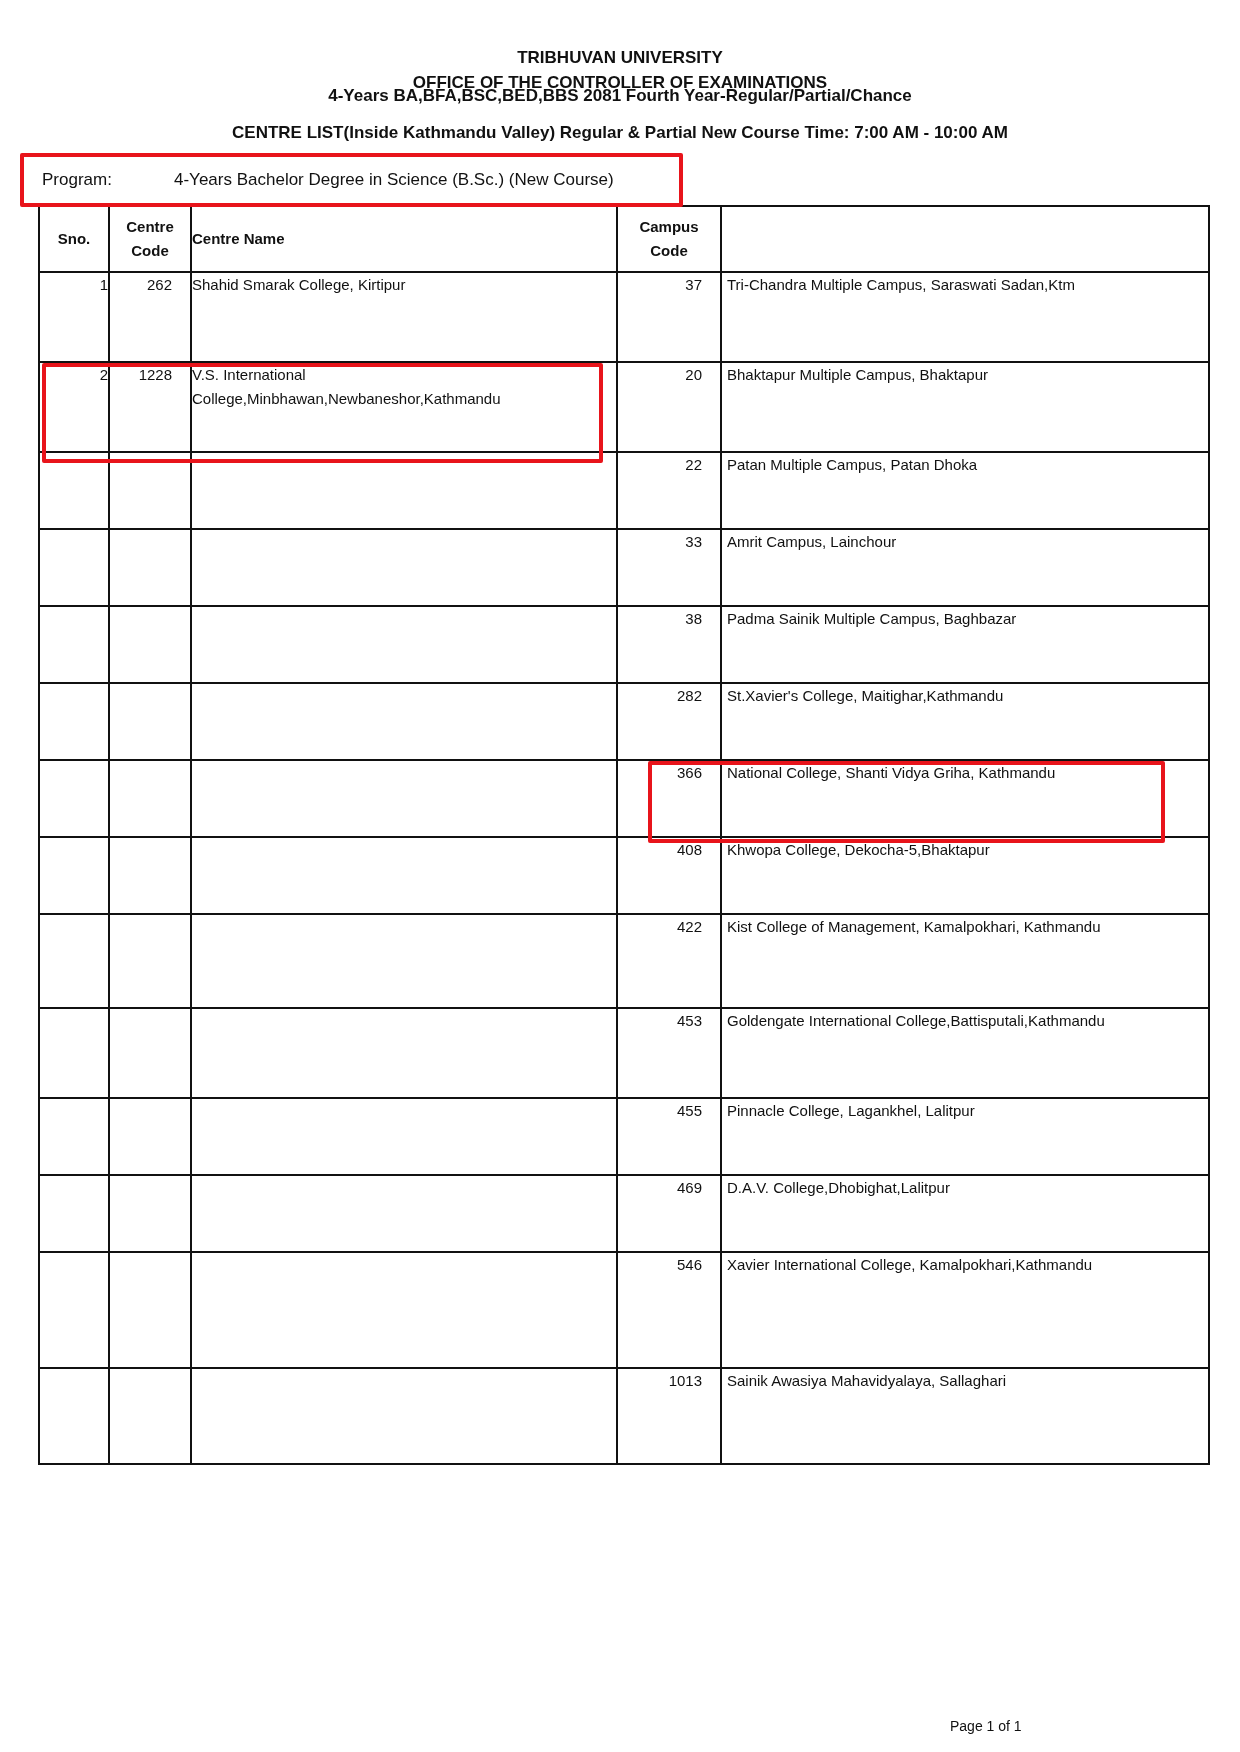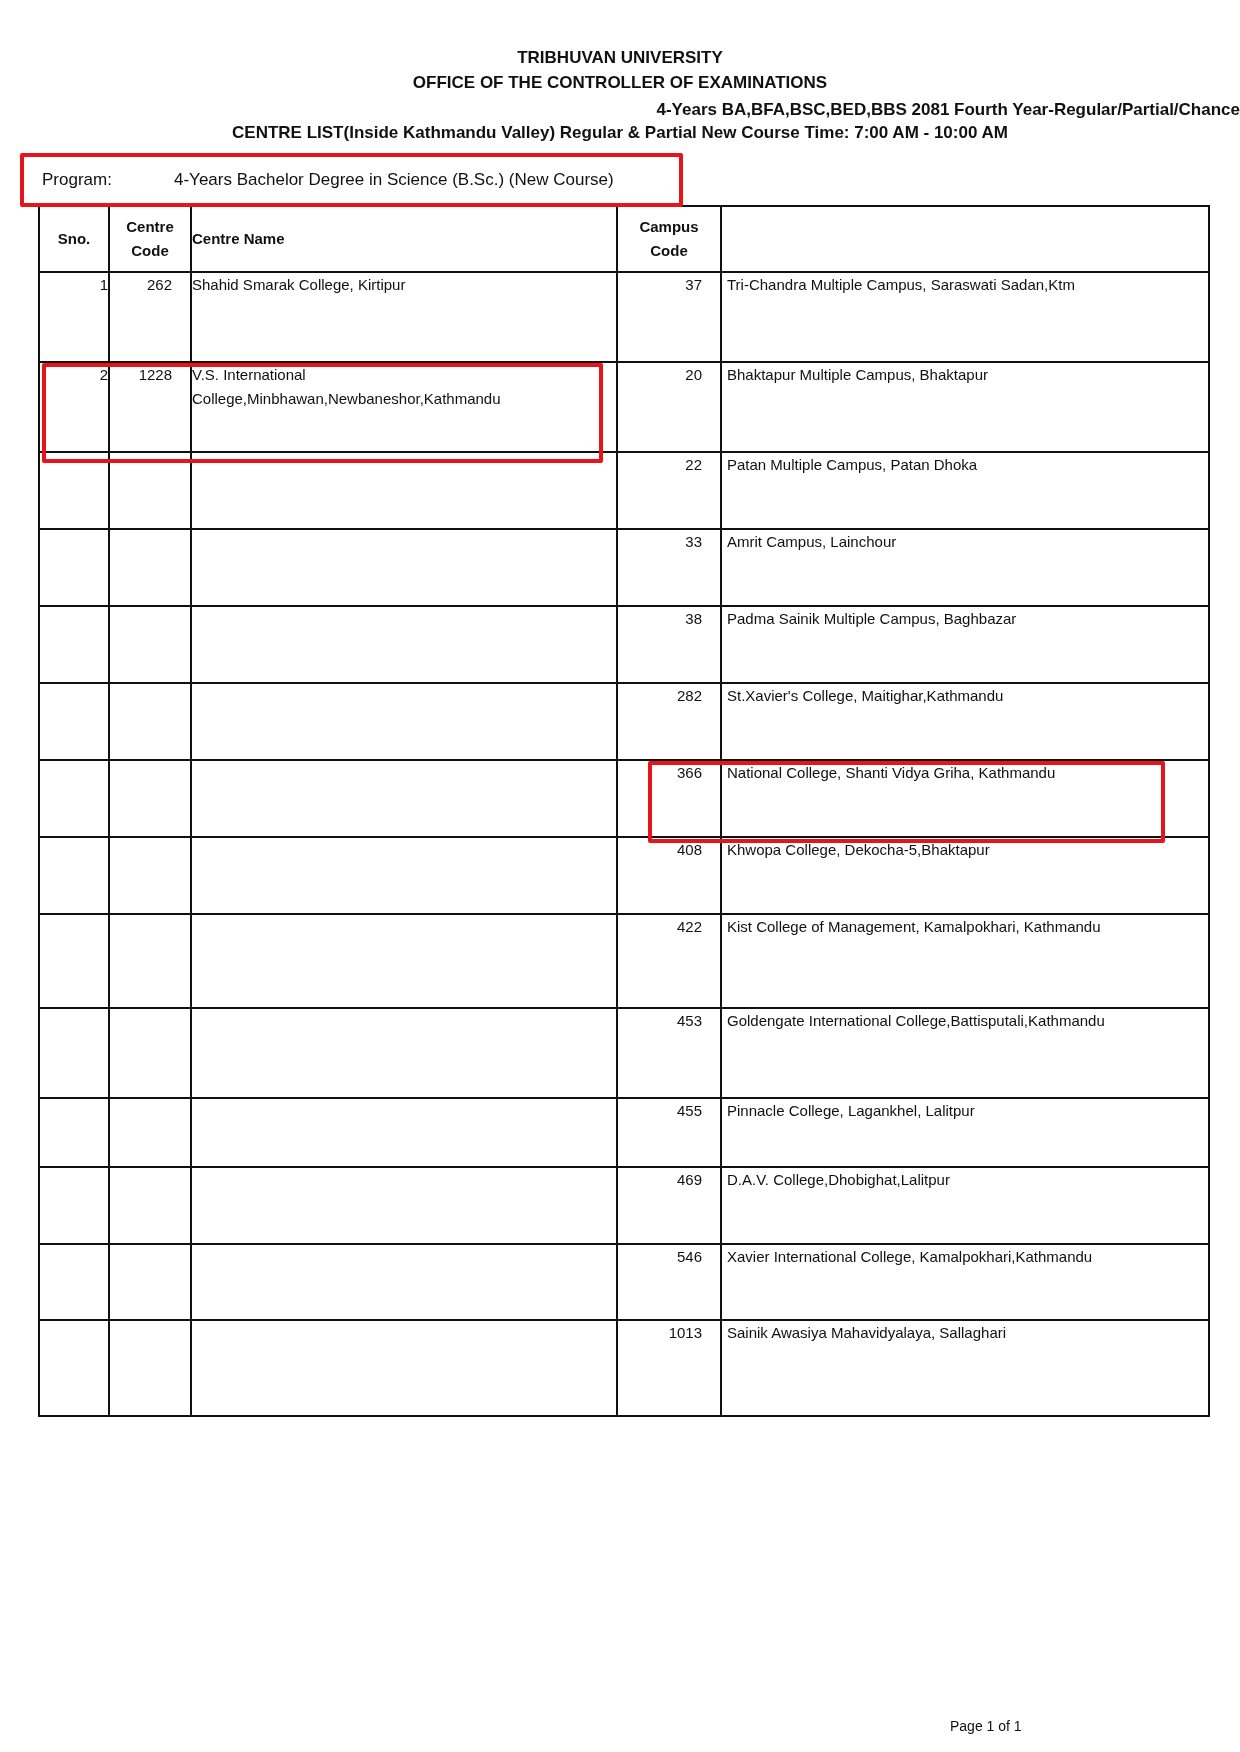--- a/index.html
+++ b/index.html
@@ -2,21 +2,21 @@
 <html><head>
 <meta charset="utf-8">
 <style>
   html, body { margin: 0; padding: 0; background: #ffffff; }
   body { width: 1240px; height: 1752px; position: relative; overflow: hidden;
          font-family: "Liberation Sans", sans-serif; color: #111; }
   .hdr { position: absolute; left: 0; width: 1240px; text-align: center;
          font-weight: bold; font-size: 17px; }
   .hdr.l1 { top: 48px; }
   .hdr.l2 { top: 73px; }
-  .hdr.l3 { top: 100px; text-align: right; }
+  .hdr.l3 { top: 86px; }
   .hdr.l4 { top: 123px; }
   .program { position: absolute; left: 42px; top: 170px; font-size: 17px; }
   .program .lbl { position: absolute; left: 0; white-space: nowrap; }
   .program .val { position: absolute; left: 132px; white-space: nowrap; }
   table.grid { position: absolute; left: 38px; top: 205px; width: 1172px;
                border-collapse: collapse; table-layout: fixed; font-size: 15px; }
   table.grid td, table.grid th { border: 2px solid #111; vertical-align: top;
                padding: 0; line-height: 24px; }
   table.grid th { font-weight: bold; vertical-align: middle; height: 64px; }
   .c-sno { width: 70px; } .c-code { width: 82px; } .c-name { width: 426px; }
@@ -125,35 +125,35 @@
         <td class="num camp">422</td>
         <td class="txt cname">Kist College of Management, Kamalpokhari, Kathmandu</td>
       </tr>
       <tr style="height: 90px;">
         <td class="num"></td>
         <td class="num code"></td>
         <td class="txt"></td>
         <td class="num camp">453</td>
         <td class="txt cname">Goldengate International College,Battisputali,Kathmandu</td>
       </tr>
-      <tr style="height: 69px;">
+      <tr style="height: 77px;">
         <td class="num"></td>
         <td class="num code"></td>
         <td class="txt"></td>
         <td class="num camp">455</td>
         <td class="txt cname">Pinnacle College, Lagankhel, Lalitpur</td>
       </tr>
       <tr style="height: 77px;">
         <td class="num"></td>
         <td class="num code"></td>
         <td class="txt"></td>
         <td class="num camp">469</td>
         <td class="txt cname">D.A.V. College,Dhobighat,Lalitpur</td>
       </tr>
-      <tr style="height: 76px;">
+      <tr style="height: 116px;">
         <td class="num"></td>
         <td class="num code"></td>
         <td class="txt"></td>
         <td class="num camp">546</td>
         <td class="txt cname">Xavier International College, Kamalpokhari,Kathmandu</td>
       </tr>
       <tr style="height: 96px;">
         <td class="num"></td>
         <td class="num code"></td>
         <td class="txt"></td>

